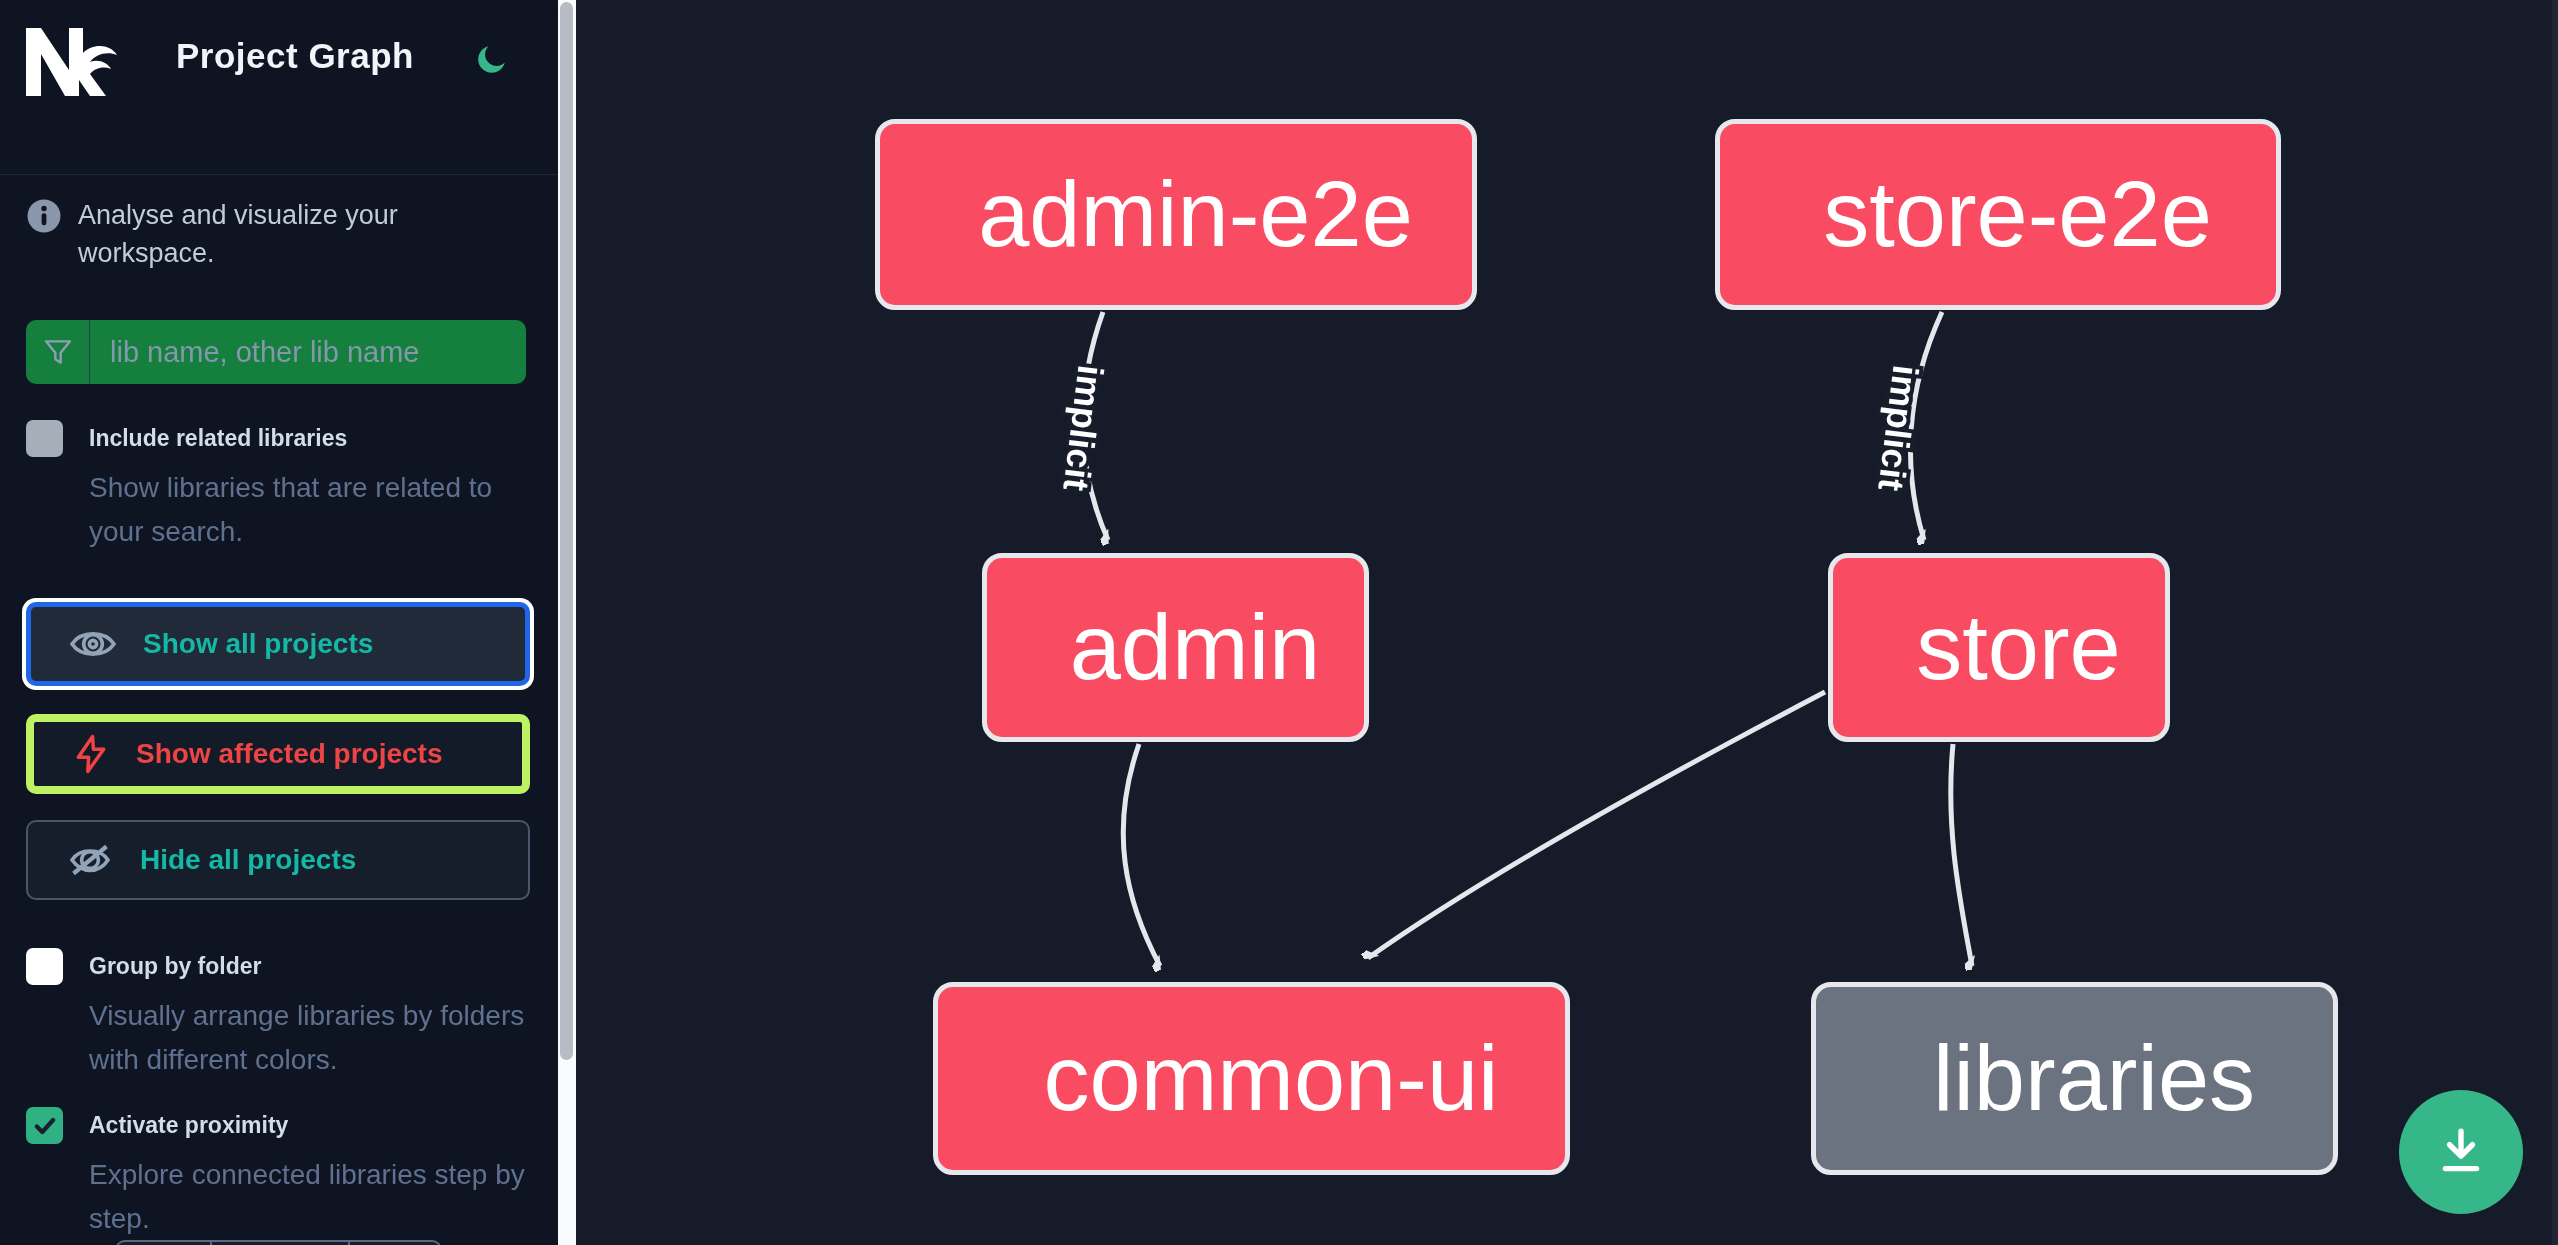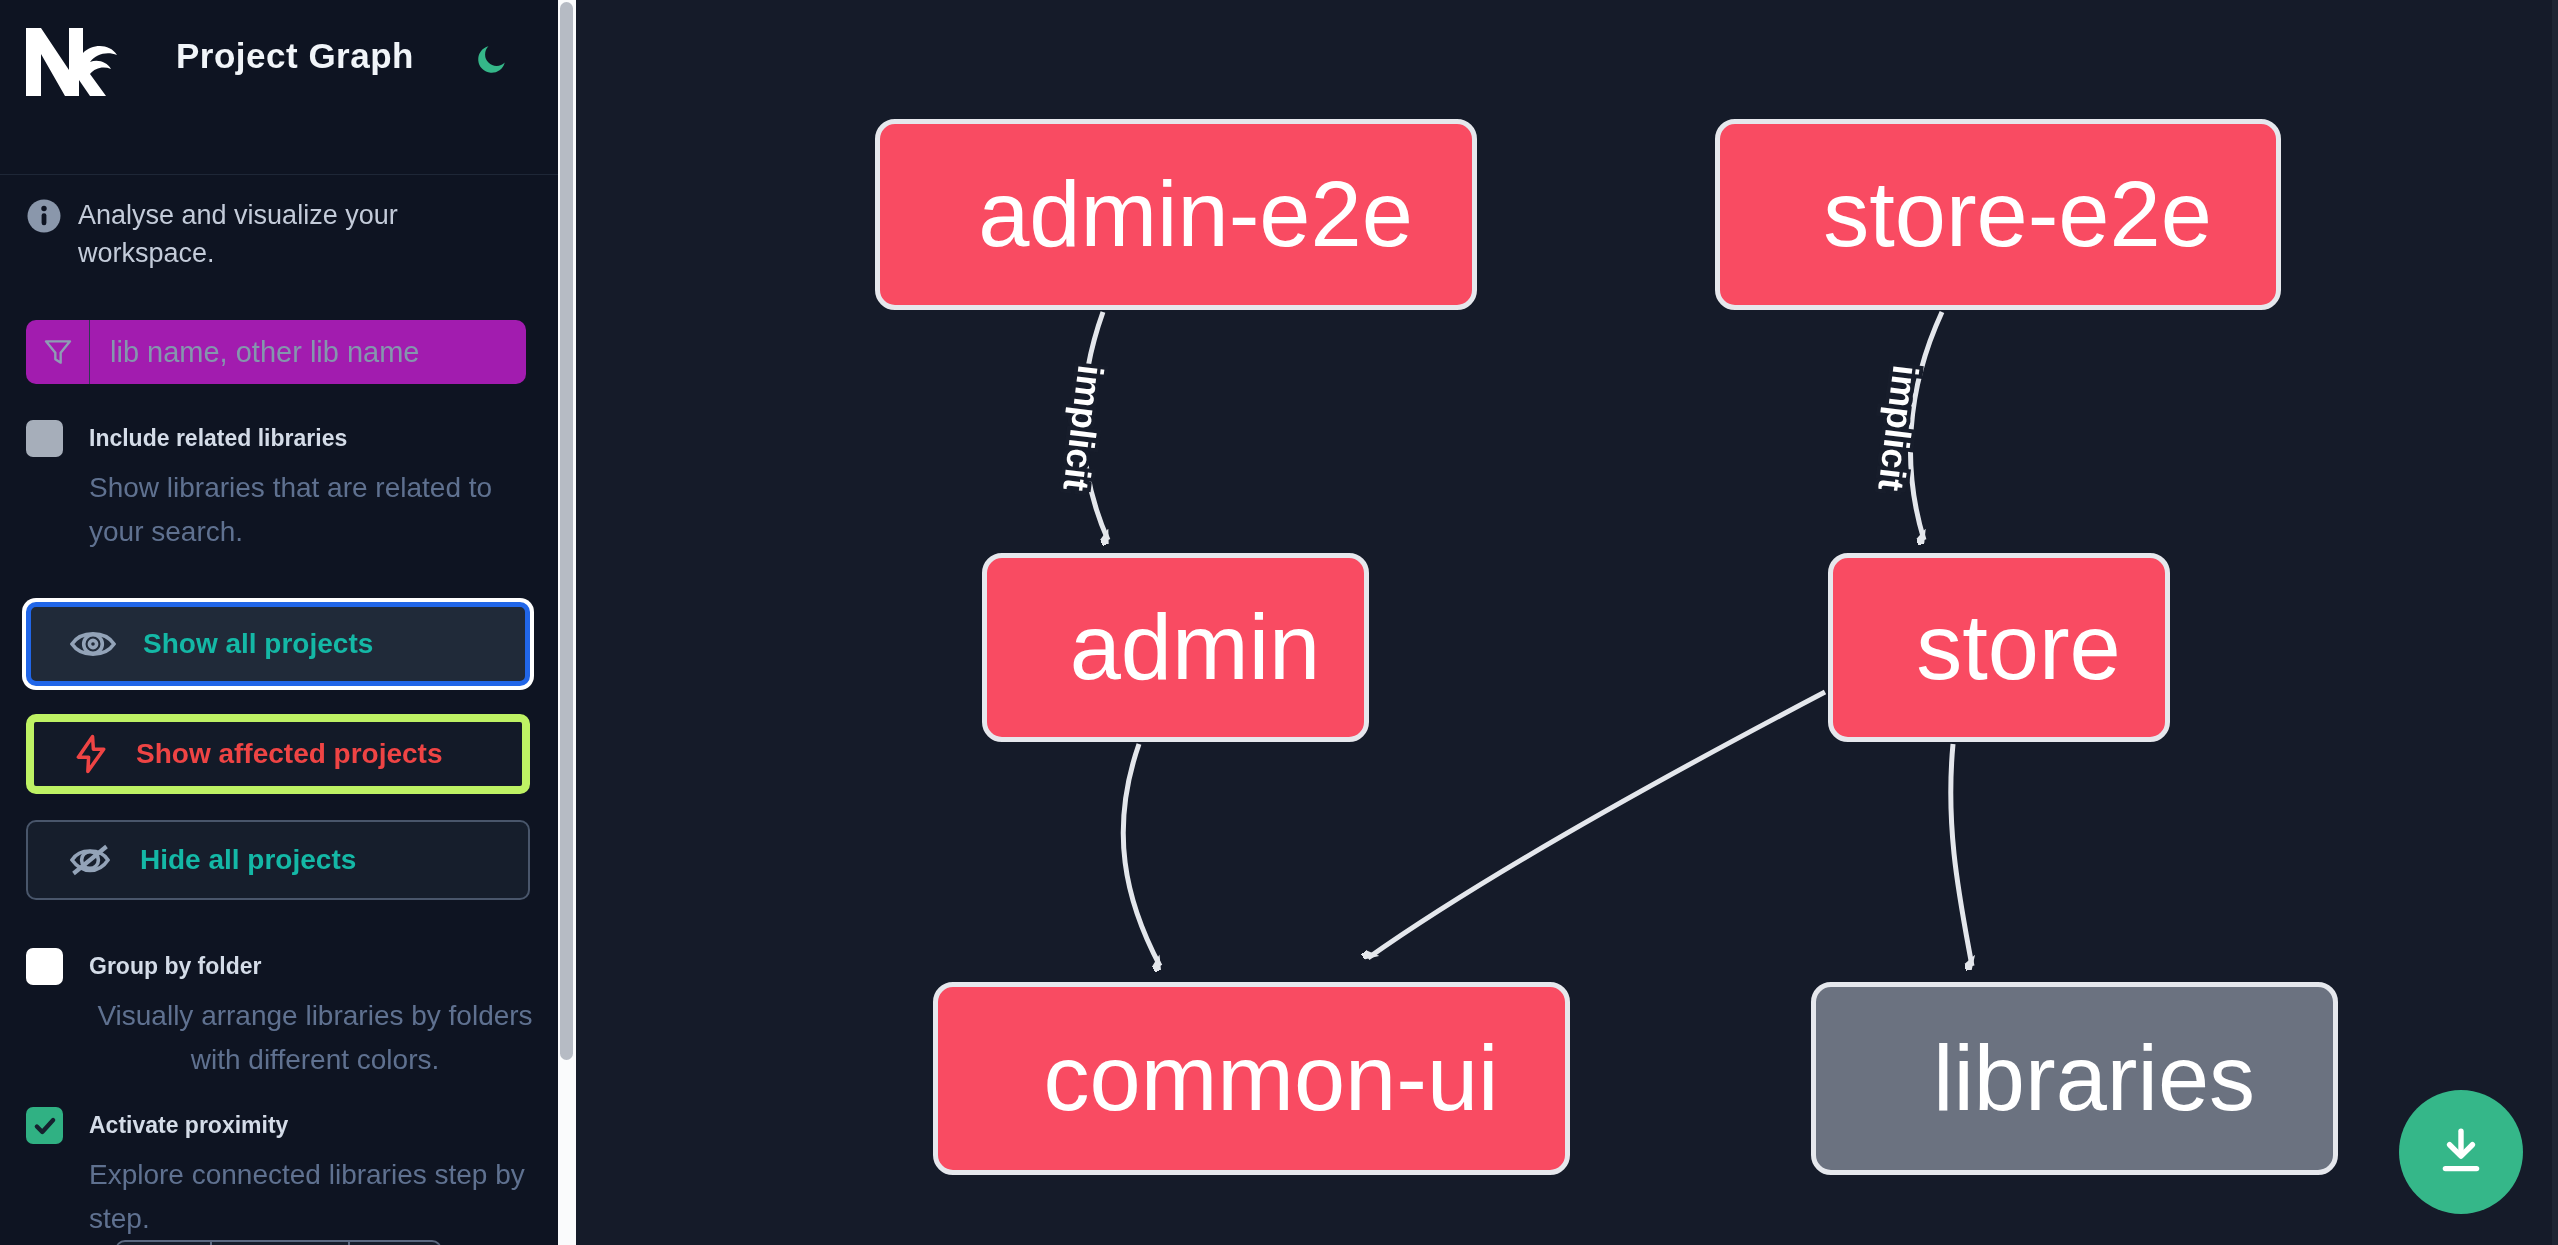--- a/index.html
+++ b/index.html
@@ -16,41 +16,41 @@
               color:#f1f5f9; letter-spacing:0.5px; }
   .theme-btn { position:absolute; left:470px; top:38px; width:44px; height:44px;
                background:transparent; border:none; cursor:pointer; }
 
   .info-row { position:absolute; left:26px; top:196px; width:506px; display:flex;
               align-items:flex-start; gap:16px; }
   .info-row svg { flex:0 0 auto; margin-top:2px; }
   .info-text { font-size:27px; color:#c3cbd9; line-height:38px; }
 
   .search-box { position:absolute; left:26px; top:320px; width:500px; height:64px;
-                background:#a21caf; border-radius:10px; display:flex; align-items:stretch;
+                background:#15803d; border-radius:10px; display:flex; align-items:stretch;
                 overflow:hidden; }
   .search-iconcell { width:64px; display:flex; align-items:center; justify-content:center;
                      border-right:1px solid #303c52; }
   .search-input { flex:1; background:transparent; border:none; outline:none;
                   color:#dbe3ef; font-size:29px; padding:0 20px;
                   font-family:"Liberation Sans", sans-serif; }
   .search-input::placeholder { color:#8497ad; }
 
   .toggle { position:absolute; left:26px; width:506px; }
   .toggle-top { display:flex; align-items:center; gap:26px; }
   .checkbox { width:37px; height:37px; border-radius:7px; flex:0 0 auto;
               display:flex; align-items:center; justify-content:center; }
   .checkbox.disabled { background:#a6aeba; }
   .checkbox.unchecked { background:#ffffff; }
   .checkbox.checked { background:#30b183; }
   .toggle-label { font-size:23px; font-weight:600; color:#d4dce8; }
   .toggle-desc { margin-left:63px; margin-top:9px; width:452px; font-size:28px;
                  line-height:44px; color:#5f7190; }
   .toggle-include { top:420px; }
-  .toggle-group { top:948px;text-align:center; }
+  .toggle-group { top:948px; }
   .toggle-proximity { top:1107px; }
 
   .sb-btn { position:absolute; left:26px; width:504px; height:80px; border-radius:10px;
             background:#161e2c; border:2px solid #49566b; display:flex; align-items:center;
             gap:26px; padding-left:38px; cursor:pointer;
             font-family:"Liberation Sans", sans-serif; }
   .sb-btn span { font-size:28px; font-weight:600; color:#14b8a6; }
   .btn-show-all { top:602px; height:84px; background:#202a39; border:5px solid #2166e8;
                   box-shadow:0 0 0 4px #ffffff; }
   .btn-affected { top:714px; border:8px solid #bef264; background:#131a28; }

